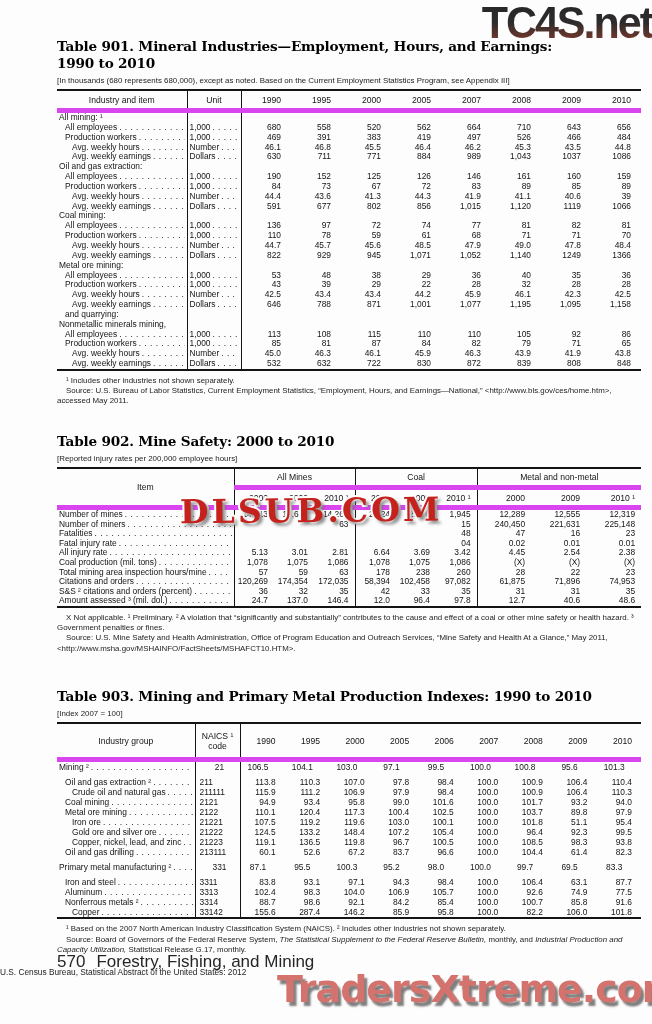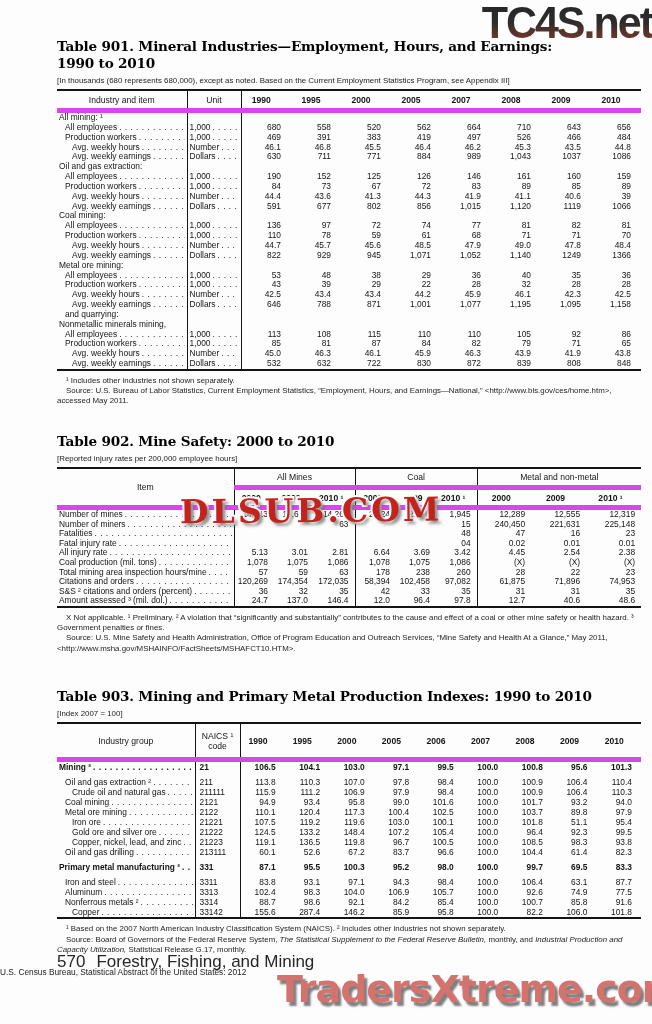--- a/index.html
+++ b/index.html
@@ -20,37 +20,37 @@
         border-top:2px solid #141414;border-bottom:2px solid #141414;}
   th,td{padding:0;vertical-align:bottom;font-weight:normal;
         font-size:8.4px;color:#141414;overflow:hidden;white-space:nowrap;}
   thead th{vertical-align:middle;font-size:8.6px;}
   .vr{border-right:1px solid #141414;}
   .hb{border-bottom:5px solid #d946ef;}
   .c{text-align:center;}
   .num{text-align:right;padding-right:10px;}
   #t902 .num{padding-right:6px;}
   #t903 .num{padding-right:9px;}
-  .yr-h{padding-right:10px;font-weight:bold;}
+  .yr-h{text-align:right;padding-right:10px;}
   #t902 .yr-h{padding-right:6px;}
   #t903 .yr-h{padding-right:9px;}
   #t901 tbody td{height:9.85px;line-height:9.85px;}
   #t902 tbody td{height:9.6px;line-height:9.6px;}
   #t903 tbody td{height:10px;line-height:10px;}
   #t901 thead th{height:17px;}
   #t902 thead tr:first-child th{height:16px;}
   #t902 thead tr:last-child th{height:15px;}
   #t903 thead th{height:33px;}
   .lbl{display:flex;align-items:baseline;min-width:0;}
   .lbl .t{flex:none;}
   .dots{flex:1 1 auto;min-width:0;overflow:hidden;white-space:nowrap;margin:0 2px 0 2px;color:#141414;}
   .dots::before{content:". . . . . . . . . . . . . . . . . . . . . . . . . . . . . . . . . . . . . . . . . . . . . . . . . . . .";letter-spacing:0.5px;}
   .ind0{padding-left:2px;}.ind1{padding-left:8px;}.ind2{padding-left:15px;}
   .naics{text-align:left;padding-left:4px;}
-  tr.b td{font-weight:bold;}
+  tr.b td{font-weight:normal;text-align:center;}
   tr.gap td{padding-top:5px;}
   .naics-h div{line-height:10px;}
 
   
   .fnote{font-size:7.9px;line-height:10.2px;text-indent:9px;color:#1c1c1c;}
   .fnotes{margin-top:5px;}
   .fnote i{font-style:italic;}
 
   
   .footer-left{position:absolute;left:57px;top:952px;font-size:17px;color:#262626;}

